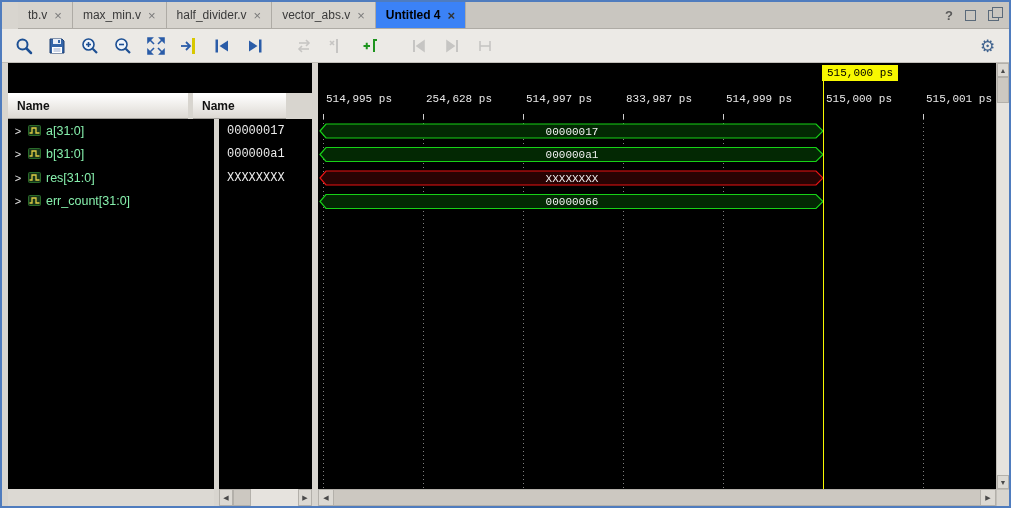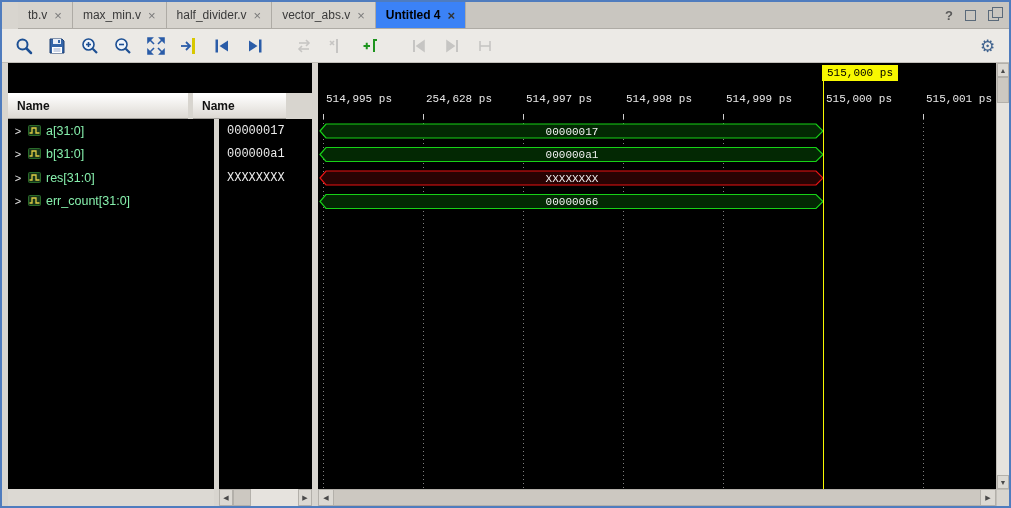--- a/index.html
+++ b/index.html
@@ -350,21 +350,21 @@
         <div class="cursor-badge">515,000 ps</div>
         <div class="top-cursor-line"></div>
       </div>
       <div class="wp-ruler" id="ruler">
           <span class="tick-label" style="left: 8px;">514,995 ps</span>
           <span class="tick-mark" style="left: 5px;"></span>
           <span class="tick-label" style="left: 108px;">254,628 ps</span>
           <span class="tick-mark" style="left: 105px;"></span>
           <span class="tick-label" style="left: 208px;">514,997 ps</span>
           <span class="tick-mark" style="left: 205px;"></span>
-          <span class="tick-label" style="left: 308px;">514,998 ps</span>
+          <span class="tick-label" style="left: 308px;">833,987 ps</span>
           <span class="tick-mark" style="left: 305px;"></span>
           <span class="tick-label" style="left: 408px;">514,999 ps</span>
           <span class="tick-mark" style="left: 405px;"></span>
           <span class="tick-label" style="left: 508px;">515,000 ps</span>
           <span class="tick-mark" style="left: 505px;"></span>
           <span class="tick-label" style="left: 608px;">515,001 ps</span>
           <span class="tick-mark" style="left: 605px;"></span>
           <div class="ruler-cursor" style="left: 505px; background: rgb(248, 248, 0);"></div>
         </div>
       <div class="wp-body">

